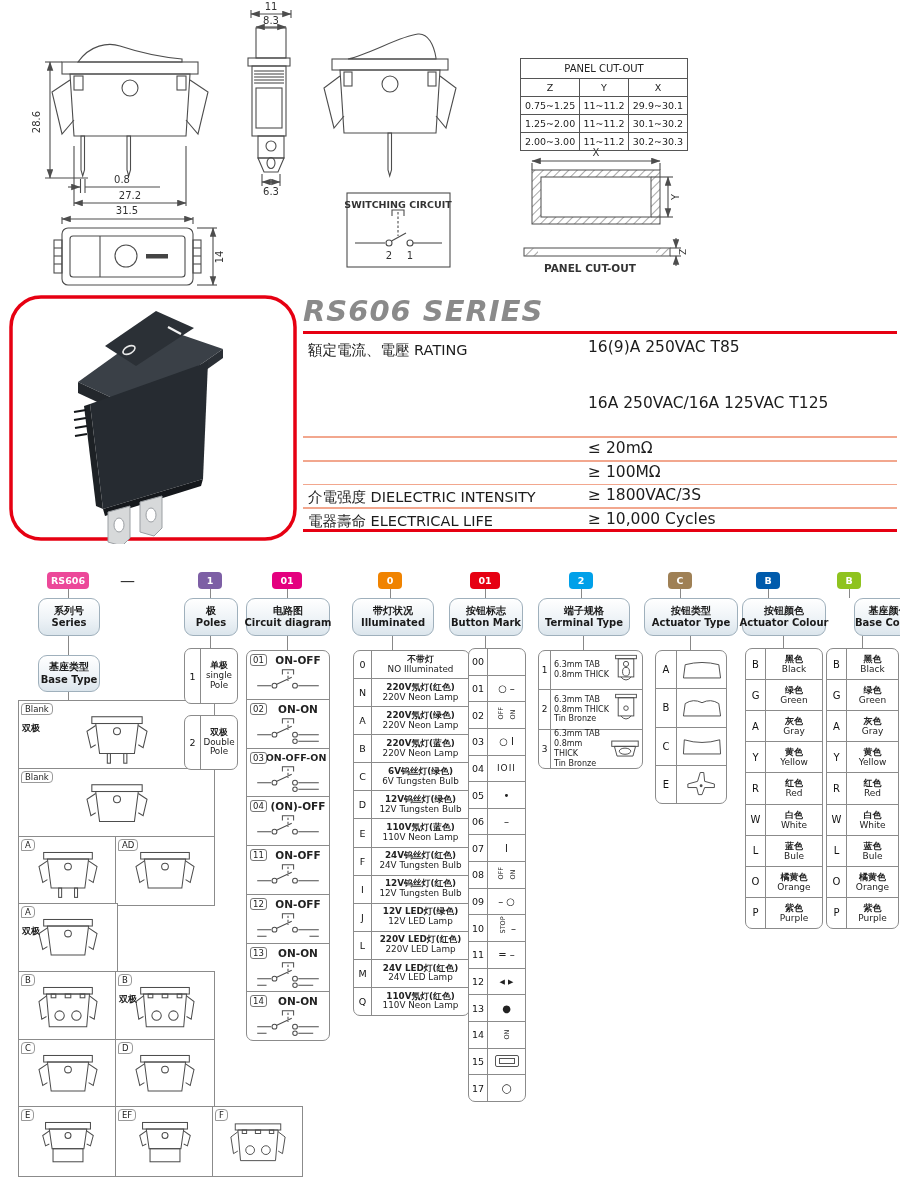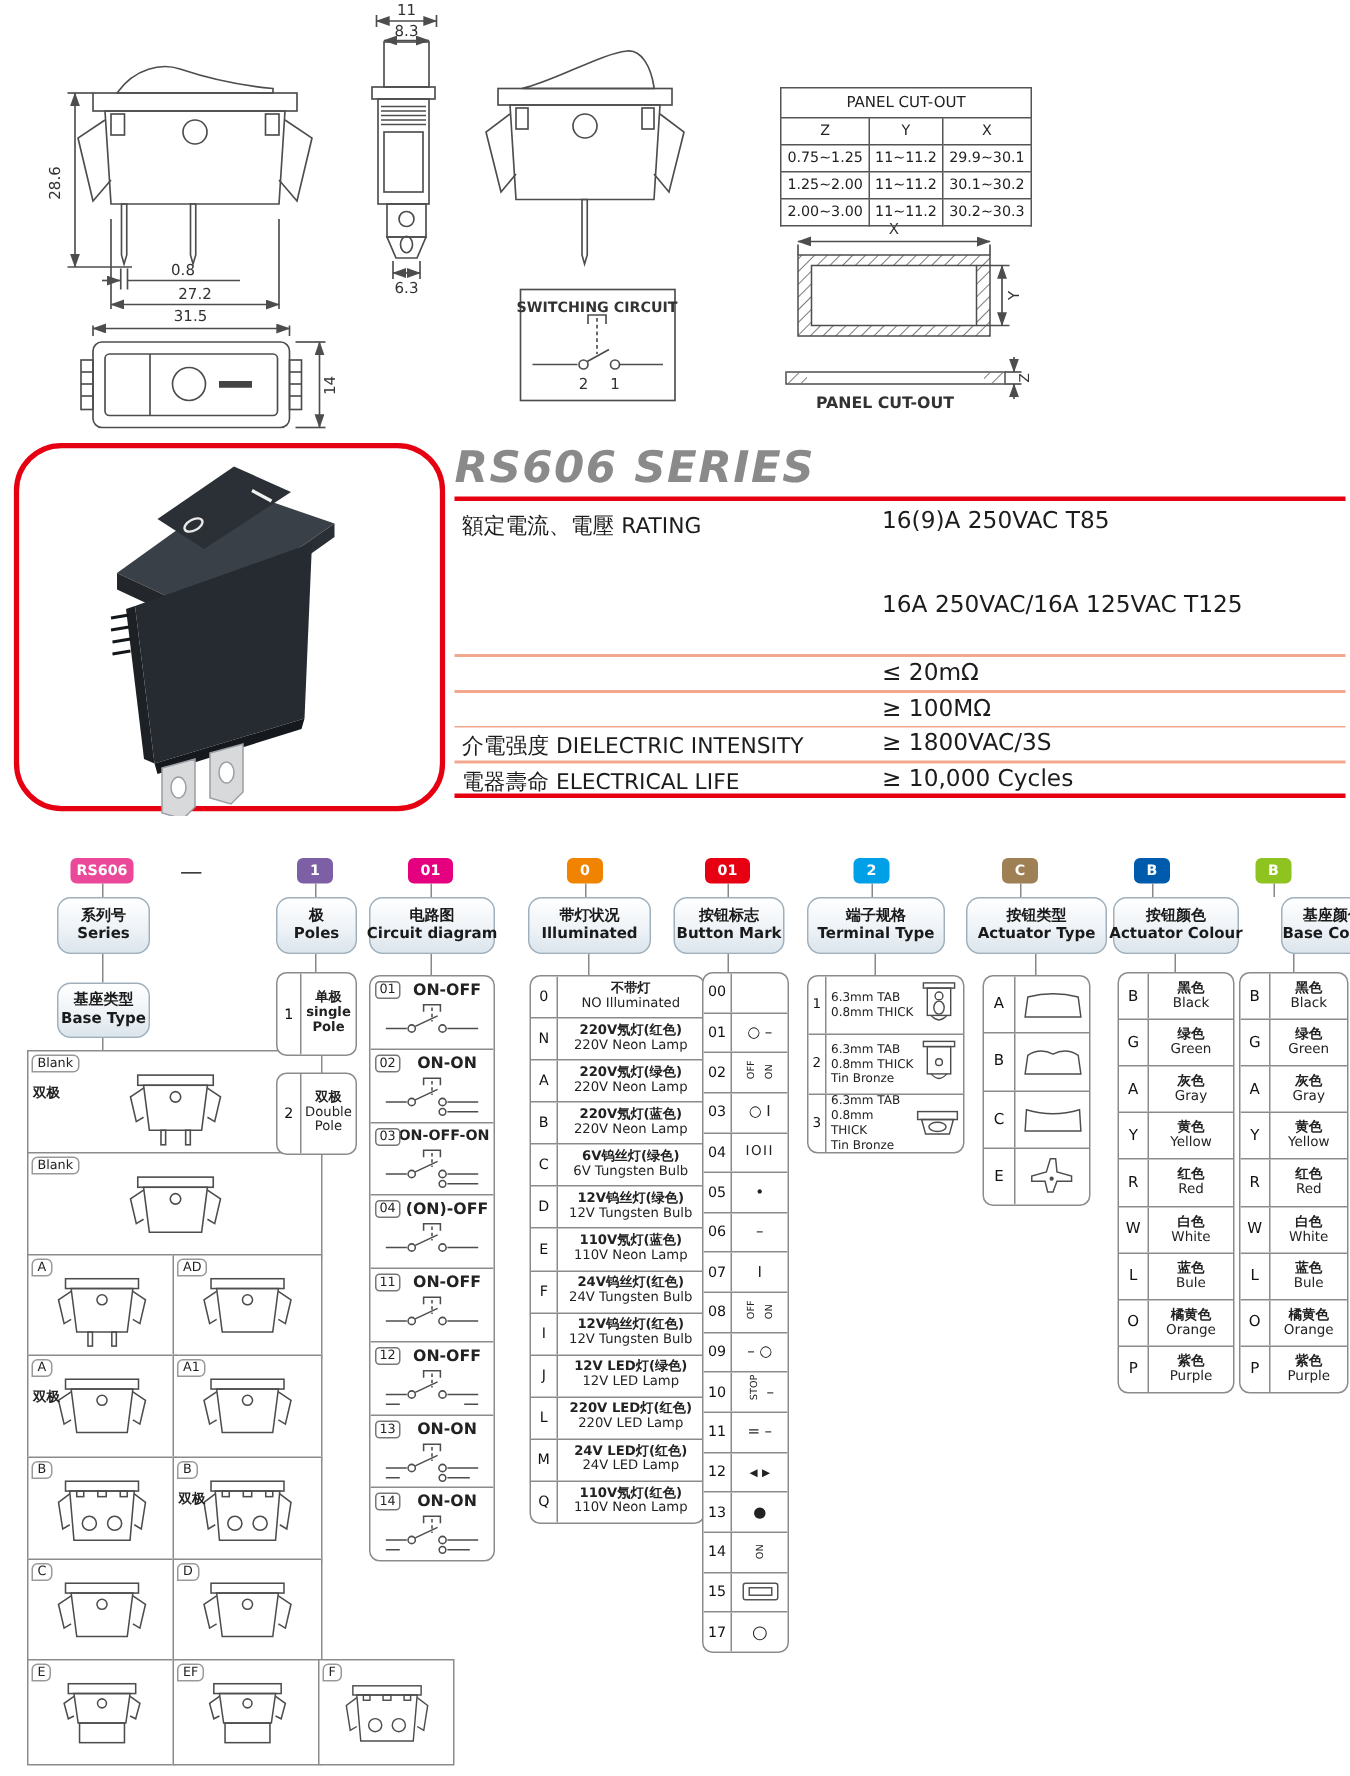--- a/index.html
+++ b/index.html
@@ -497,26 +497,20 @@
         <use href="#swp"></use>
       </svg>
 </div>
 <div class="gcell" style="left:18px;top:903px;width:98px;height:69px;">
   <span class="gtag">A</span>
   <span class="gsub">双极</span>
   <svg class="gsvg" width="78" height="58" viewBox="0 0 80 62">
         <use href="#swp"></use>
       </svg>
 </div>
-<div class="gcell" style="left:115px;top:903px;width:98px;height:69px;">
-  <span class="gtag">A1</span>
-  <svg class="gsvg" width="78" height="58" viewBox="0 0 80 62">
-        <use href="#swp"></use>
-      </svg>
-</div>
 <div class="gcell" style="left:18px;top:971px;width:98px;height:69px;">
   <span class="gtag">B</span>
   <svg class="gsvg" width="78" height="58" viewBox="0 0 80 62">
         <use href="#swc"></use>
       </svg>
 </div>
 <div class="gcell" style="left:115px;top:971px;width:98px;height:69px;">
   <span class="gtag">B</span>
   <span class="gsub">双极</span>
   <svg class="gsvg" width="78" height="58" viewBox="0 0 80 62">
@@ -552,21 +546,21 @@
   <svg class="gsvg" width="70" height="58" viewBox="0 0 80 62">
         <use href="#swc"></use>
       </svg>
 </div>
 
 <div class="cbox" style="left:184px;top:648px;width:52px;height:54px;">
   <div class="row">
     <div class="cc" style="width:15px;">1</div>
     <div class="colcell">
       <span class="cn">单极</span>
-      <span class="en" style="width:32px;font-weight:bold;">single Pole</span>
+      <span class="en" style="width:32px;">single Pole</span>
     </div>
   </div>
 </div>
 <div class="cbox" style="left:184px;top:715px;width:52px;height:53px;">
   <div class="row">
     <div class="cc" style="width:15px;">2</div>
     <div class="colcell">
       <span class="cn">双极</span>
       <span class="en" style="width:36px;">Double Pole</span>
     </div>

